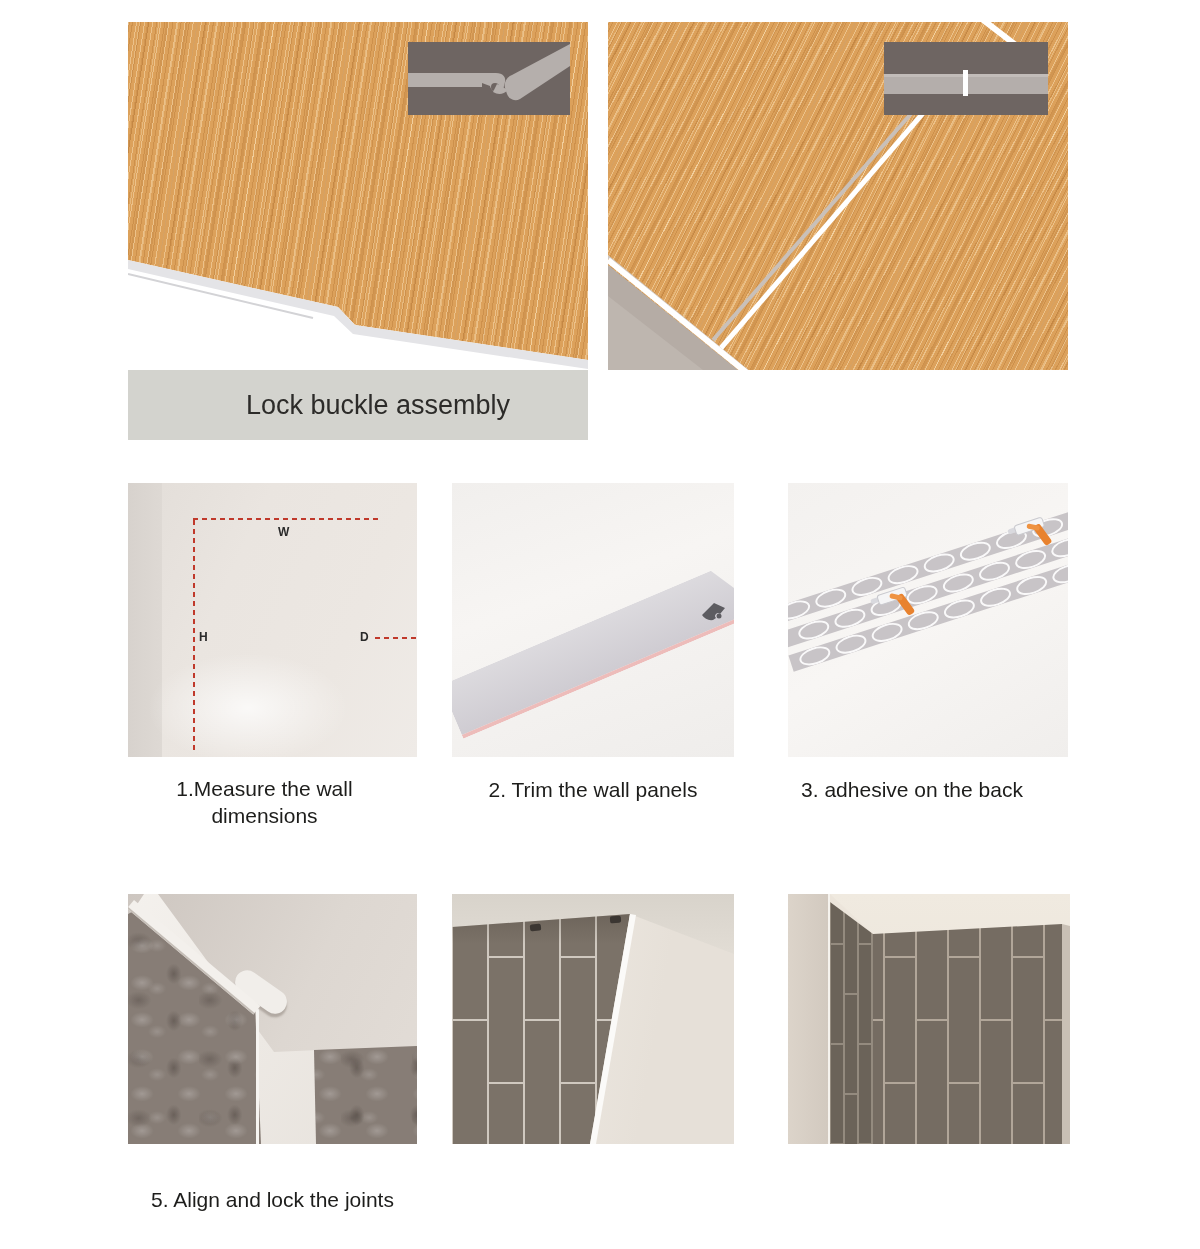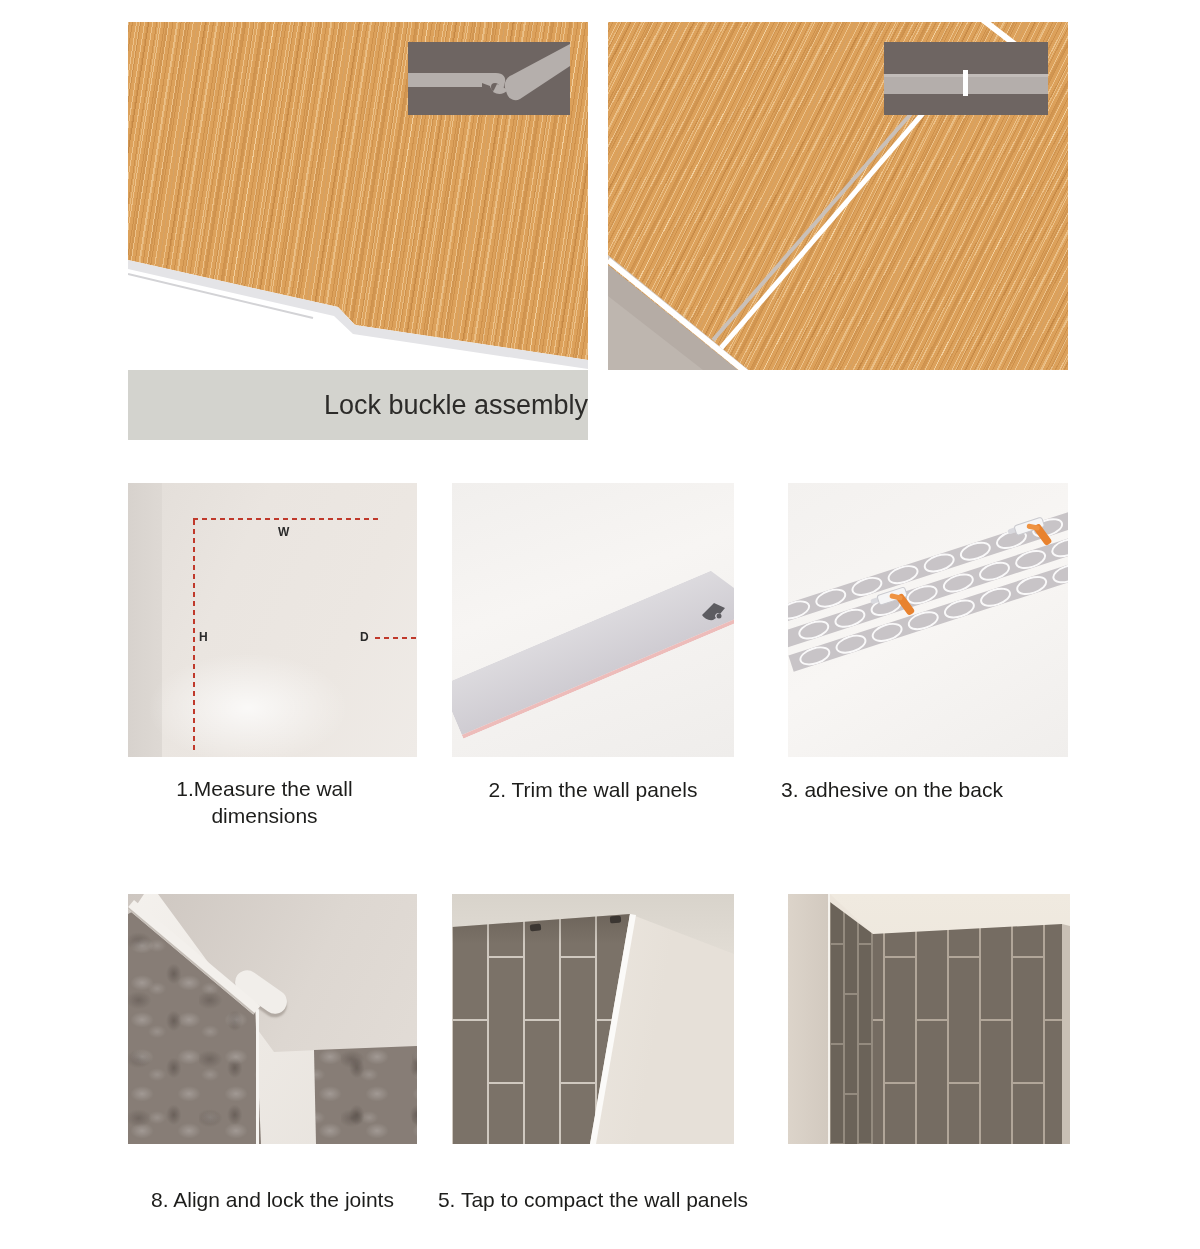--- a/index.html
+++ b/index.html
@@ -15,21 +15,21 @@
     repeating-linear-gradient(99deg, rgba(255,233,195,.45) 0 1px, rgba(255,255,255,0) 1px 4px,
       rgba(165,100,35,.28) 4px 5px, rgba(255,255,255,0) 5px 8px),
     repeating-linear-gradient(99deg, rgba(150,88,28,.16) 0 2px, rgba(255,255,255,0) 2px 11px,
       rgba(255,240,205,.30) 11px 12px, rgba(255,255,255,0) 12px 19px);}
   .wood-r{background-image:
     repeating-linear-gradient(117deg, rgba(255,233,195,.45) 0 1px, rgba(255,255,255,0) 1px 4px,
       rgba(165,100,35,.28) 4px 5px, rgba(255,255,255,0) 5px 8px),
     repeating-linear-gradient(117deg, rgba(150,88,28,.16) 0 2px, rgba(255,255,255,0) 2px 11px,
       rgba(255,240,205,.30) 11px 12px, rgba(255,255,255,0) 12px 19px);}
   .panel-caption{position:absolute;left:0;top:348px;width:460px;height:70px;background:#d3d3ce;
-    display:flex;align-items:center;justify-content:flex-end;padding-left:118px;box-sizing:border-box;
+    display:flex;align-items:center;justify-content:flex-start;padding-left:118px;box-sizing:border-box;
     font-size:27px;color:#2c2b29;}
   .inset{position:absolute;top:20px;width:162px;height:73px;background:#6e6562;z-index:5;}
   .seam-svg{position:absolute;left:0;top:0;z-index:2;}
 
   
   .step-img{position:absolute;overflow:hidden;}
   .cap{position:absolute;display:flex;justify-content:center;font-size:21px;color:#1d1d1b;}
   .cap span{white-space:nowrap;}
   .cap.wrap span{white-space:normal;max-width:248px;text-align:center;line-height:27px;}
 
@@ -298,23 +298,20 @@
     <div class="clippoly s6-ao"></div>
     <div class="clippoly s6-sliver"></div>
   </div>
 
   <div class="cap wrap" style="left:120px;top:775px;width:289px;">
     <span>1.Measure the wall dimensions</span>
   </div>
   <div class="cap" style="left:452px;top:778px;width:282px;">
     <span>2. Trim the wall panels</span>
   </div>
-  <div class="cap" style="left:752px;top:778px;width:280px;">
+  <div class="cap" style="left:772px;top:778px;width:280px;">
     <span>3. adhesive on the back</span>
   </div>
   <div class="cap" style="left:128px;top:1188px;width:289px;">
-    <span>8. Align and lock the joints</span>
-  </div>
-  <div class="cap" style="left:452px;top:1188px;width:282px;">
-    <span>5. Tap to compact the wall panels</span>
+    <span>5. Align and lock the joints</span>
   </div>
 
 </div>
 
 </body></html>

